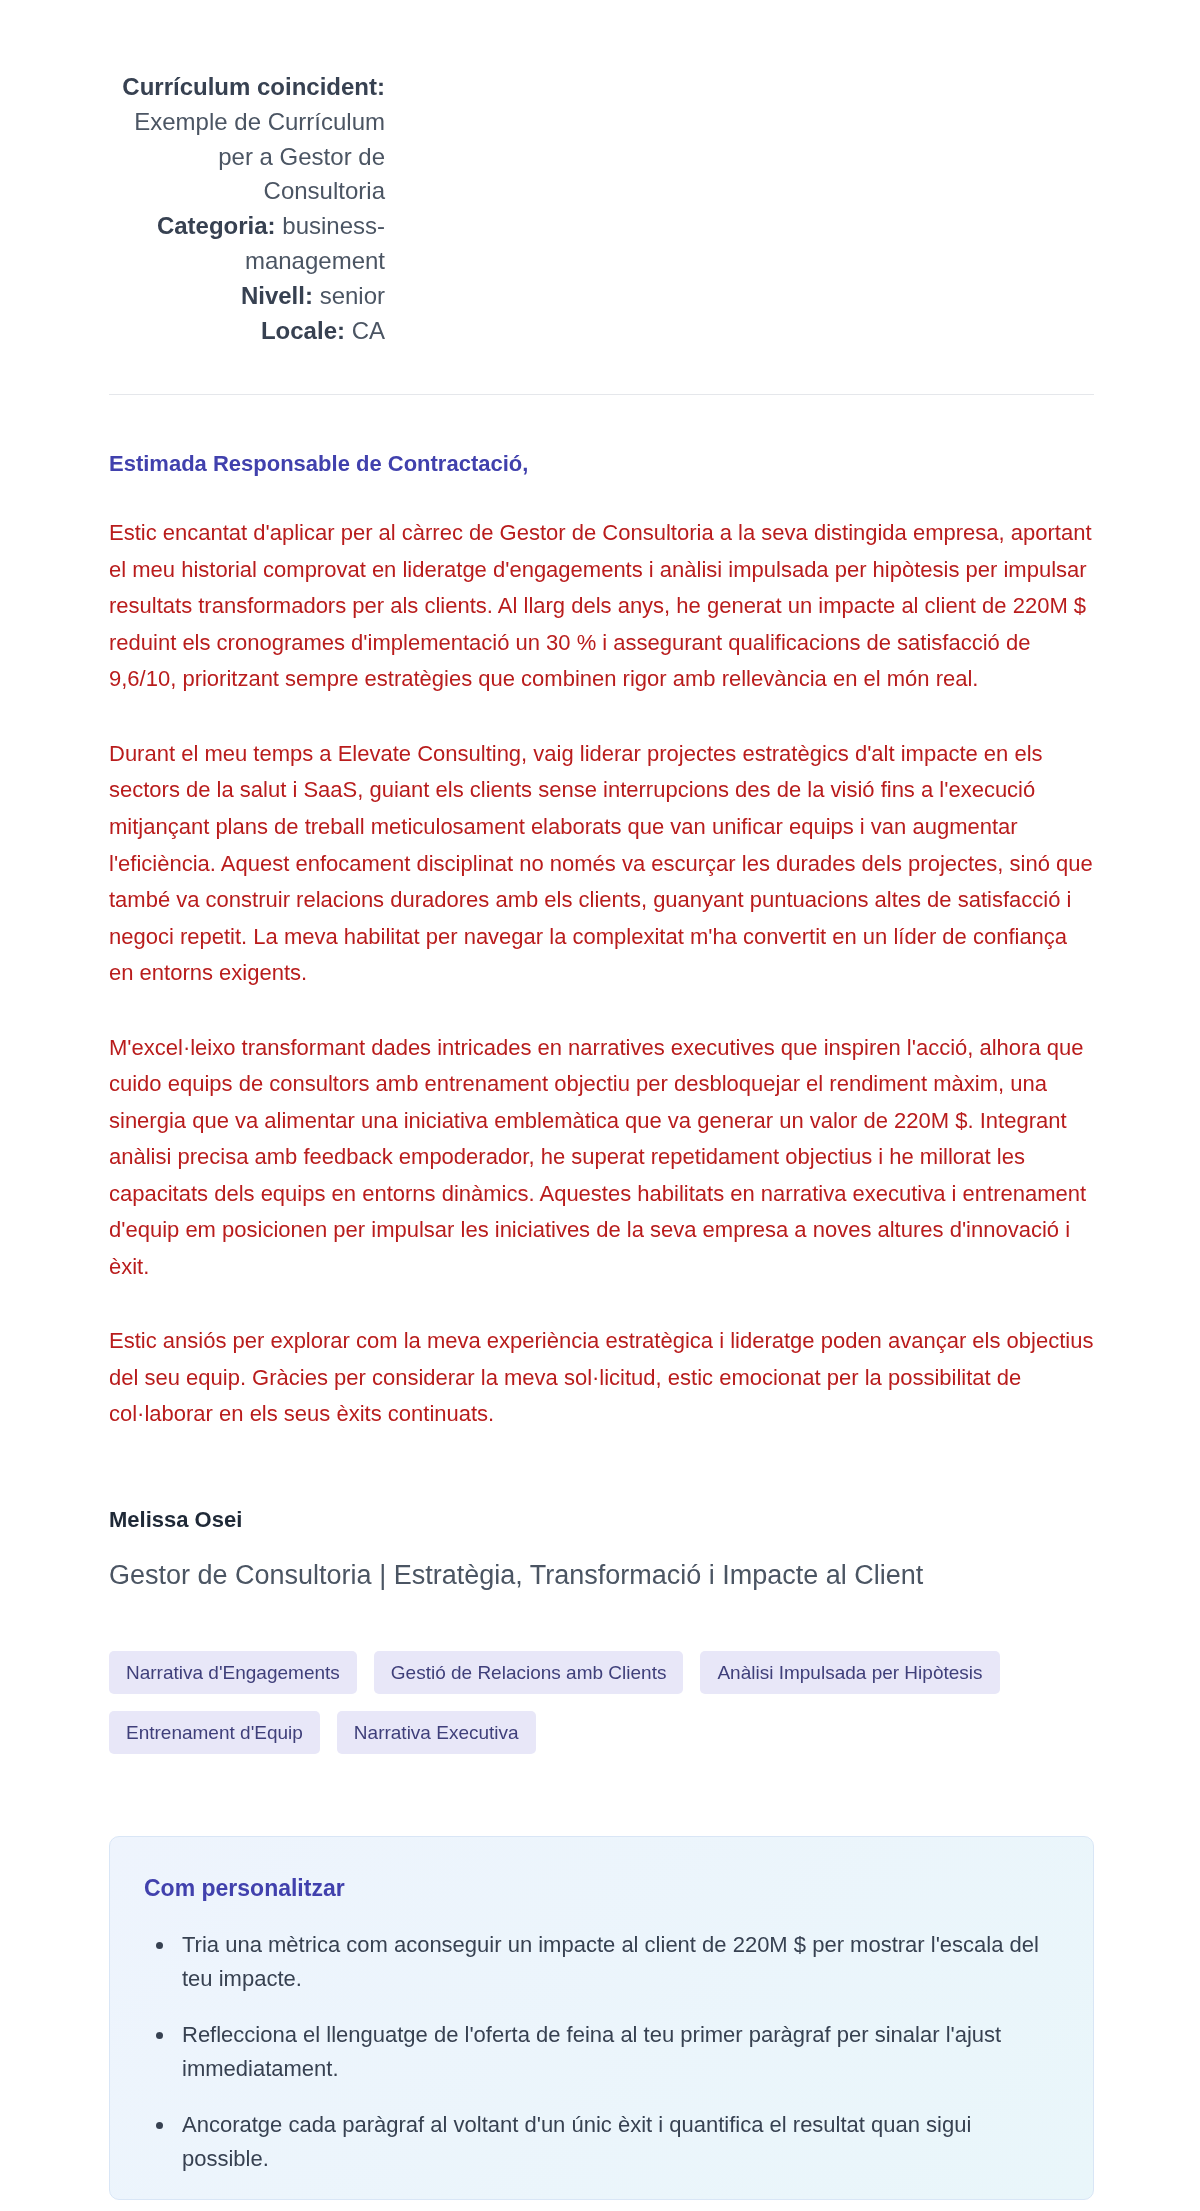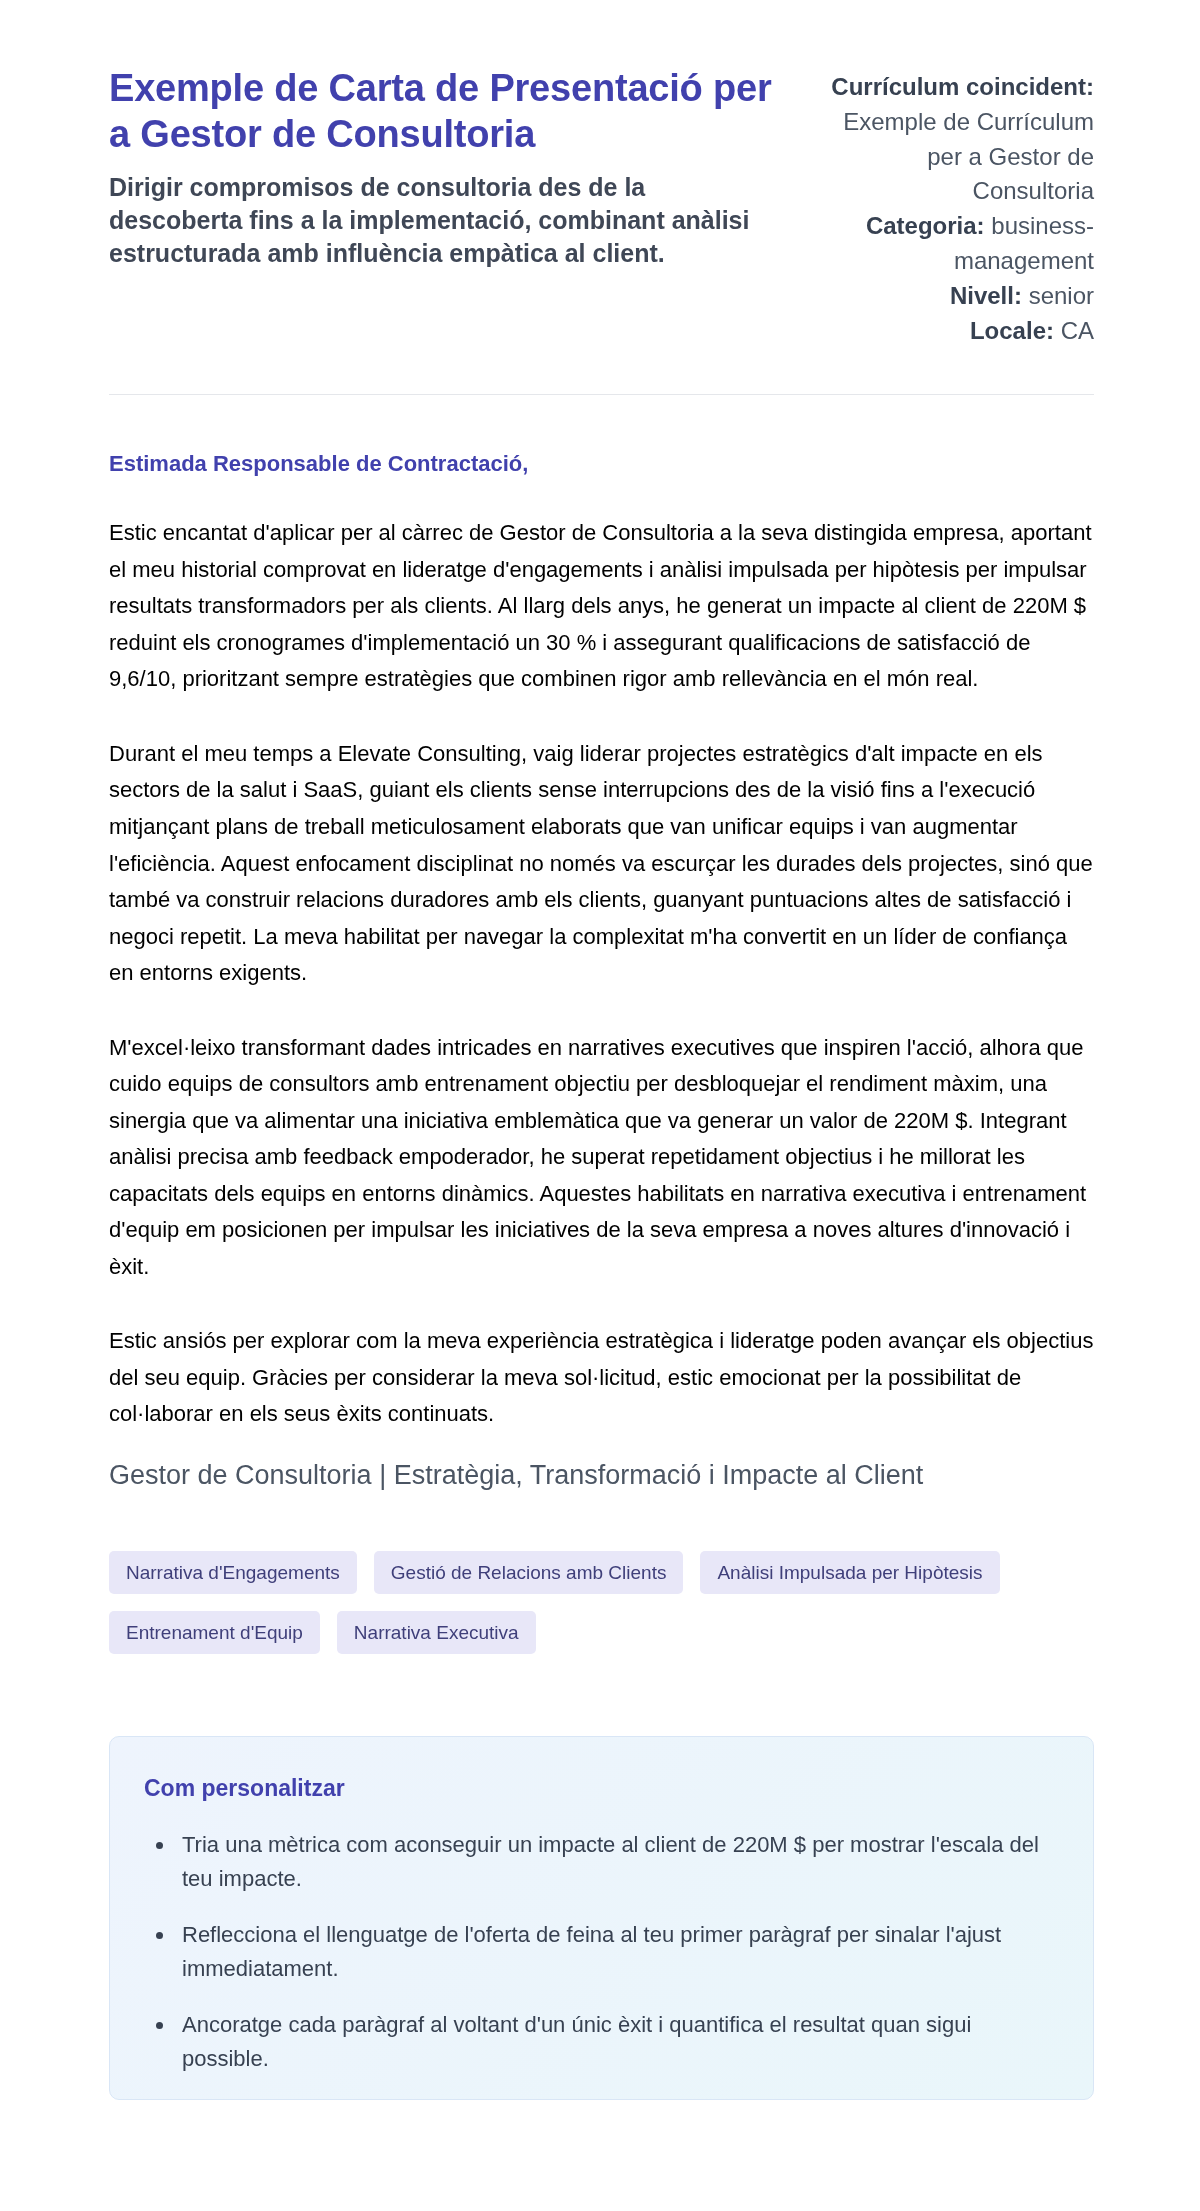--- a/index.html
+++ b/index.html
@@ -57,21 +57,21 @@
   .greeting {
     margin-top: 56px;
     font-size: 22px;
     font-weight: 700;
     color: #4141ad;
   }
   .para {
     margin: 38px 0 0 0;
     font-size: 22px;
     line-height: 1.66;
-    color: #000000;
+    color: #b91c1c;
     max-width: 985px;
   }
 
   .sig-name {
     margin-top: 74px;
     font-size: 22px;
     font-weight: 700;
     color: #1f2937;
   }
   .sig-role {
@@ -124,24 +124,20 @@
     padding-left: 6px;
   }
   .tips-list li:last-child { margin-bottom: 0; }
 </style>
 </head>
 <body>
 
 <div class="page">
 
   <header class="header">
-    <div class="header-left">
-      <h1 class="page-title">Exemple de Carta de Presentació per a Gestor de Consultoria</h1>
-      <p class="page-subtitle">Dirigir compromisos de consultoria des de la descoberta fins a la implementació, combinant anàlisi estructurada amb influència empàtica al client.</p>
-    </div>
     <aside class="meta">
       <div class="meta-row">
         <span class="label">Currículum coincident:</span>
       </div>
       <div class="meta-row">Exemple de Currículum per a Gestor de Consultoria</div>
       <div class="meta-row">
         <span class="label">Categoria:</span>
         <span>business-management</span>
       </div>
       <div class="meta-row">
@@ -157,20 +153,21 @@
 
   <hr class="divider">
 
   <section>
     <p class="greeting">Estimada Responsable de Contractació,</p>
     <p class="para">Estic encantat d'aplicar per al càrrec de Gestor de Consultoria a la seva distingida empresa, aportant el meu historial comprovat en lideratge d'engagements i anàlisi impulsada per hipòtesis per impulsar resultats transformadors per als clients. Al llarg dels anys, he generat un impacte al client de 220M $ reduint els cronogrames d'implementació un 30 % i assegurant qualificacions de satisfacció de 9,6/10, prioritzant sempre estratègies que combinen rigor amb rellevància en el món real.</p>
     <p class="para">Durant el meu temps a Elevate Consulting, vaig liderar projectes estratègics d'alt impacte en els sectors de la salut i SaaS, guiant els clients sense interrupcions des de la visió fins a l'execució mitjançant plans de treball meticulosament elaborats que van unificar equips i van augmentar l'eficiència. Aquest enfocament disciplinat no només va escurçar les durades dels projectes, sinó que també va construir relacions duradores amb els clients, guanyant puntuacions altes de satisfacció i negoci repetit. La meva habilitat per navegar la complexitat m'ha convertit en un líder de confiança en entorns exigents.</p>
     <p class="para">M'excel·leixo transformant dades intricades en narratives executives que inspiren l'acció, alhora que cuido equips de consultors amb entrenament objectiu per desbloquejar el rendiment màxim, una sinergia que va alimentar una iniciativa emblemàtica que va generar un valor de 220M $. Integrant anàlisi precisa amb feedback empoderador, he superat repetidament objectius i he millorat les capacitats dels equips en entorns dinàmics. Aquestes habilitats en narrativa executiva i entrenament d'equip em posicionen per impulsar les iniciatives de la seva empresa a noves altures d'innovació i èxit.</p>
     <p class="para">Estic ansiós per explorar com la meva experiència estratègica i lideratge poden avançar els objectius del seu equip. Gràcies per considerar la meva sol·licitud, estic emocionat per la possibilitat de col·laborar en els seus èxits continuats.</p>
 
+    <p class="sig-name">Melissa Osei</p>
     <p class="sig-role">Gestor de Consultoria | Estratègia, Transformació i Impacte al Client</p>
   </section>
 
   <section class="tags">
     <span class="tag">Narrativa d'Engagements</span>
     <span class="tag">Gestió de Relacions amb Clients</span>
     <span class="tag">Anàlisi Impulsada per Hipòtesis</span>
     <span class="tag">Entrenament d'Equip</span>
     <span class="tag">Narrativa Executiva</span>
   </section>

